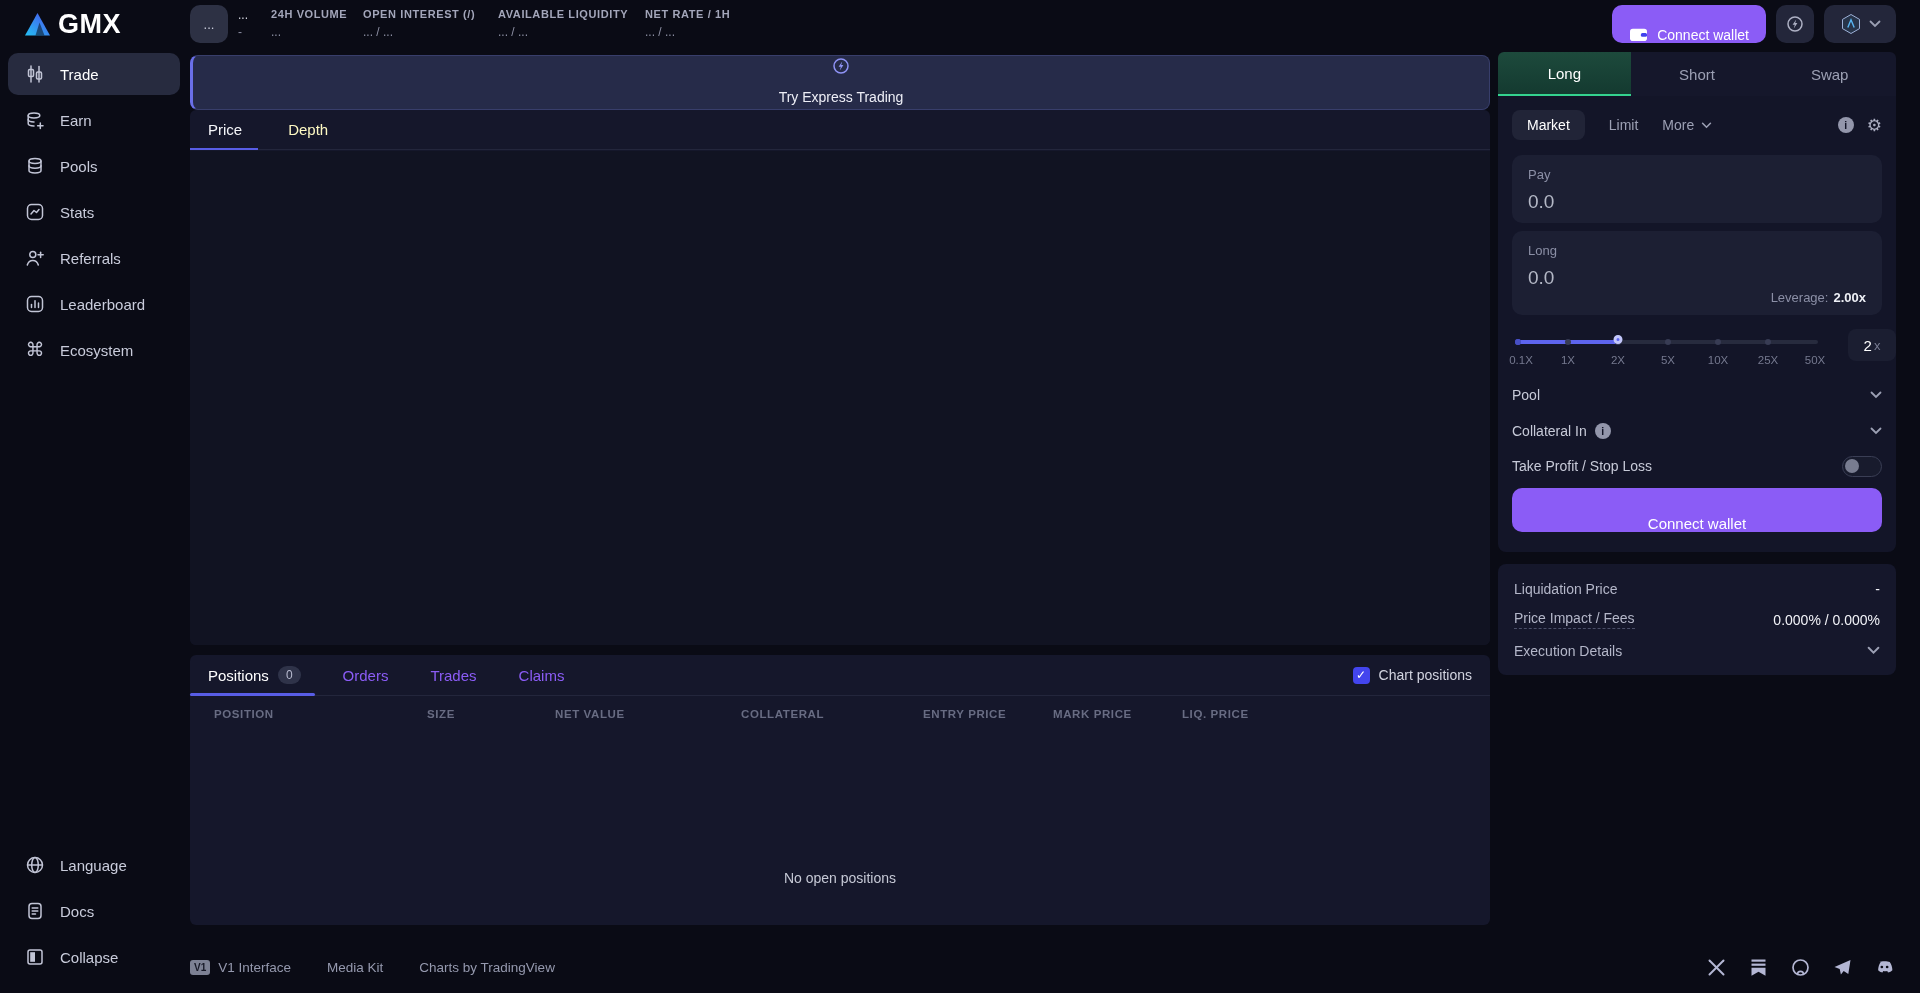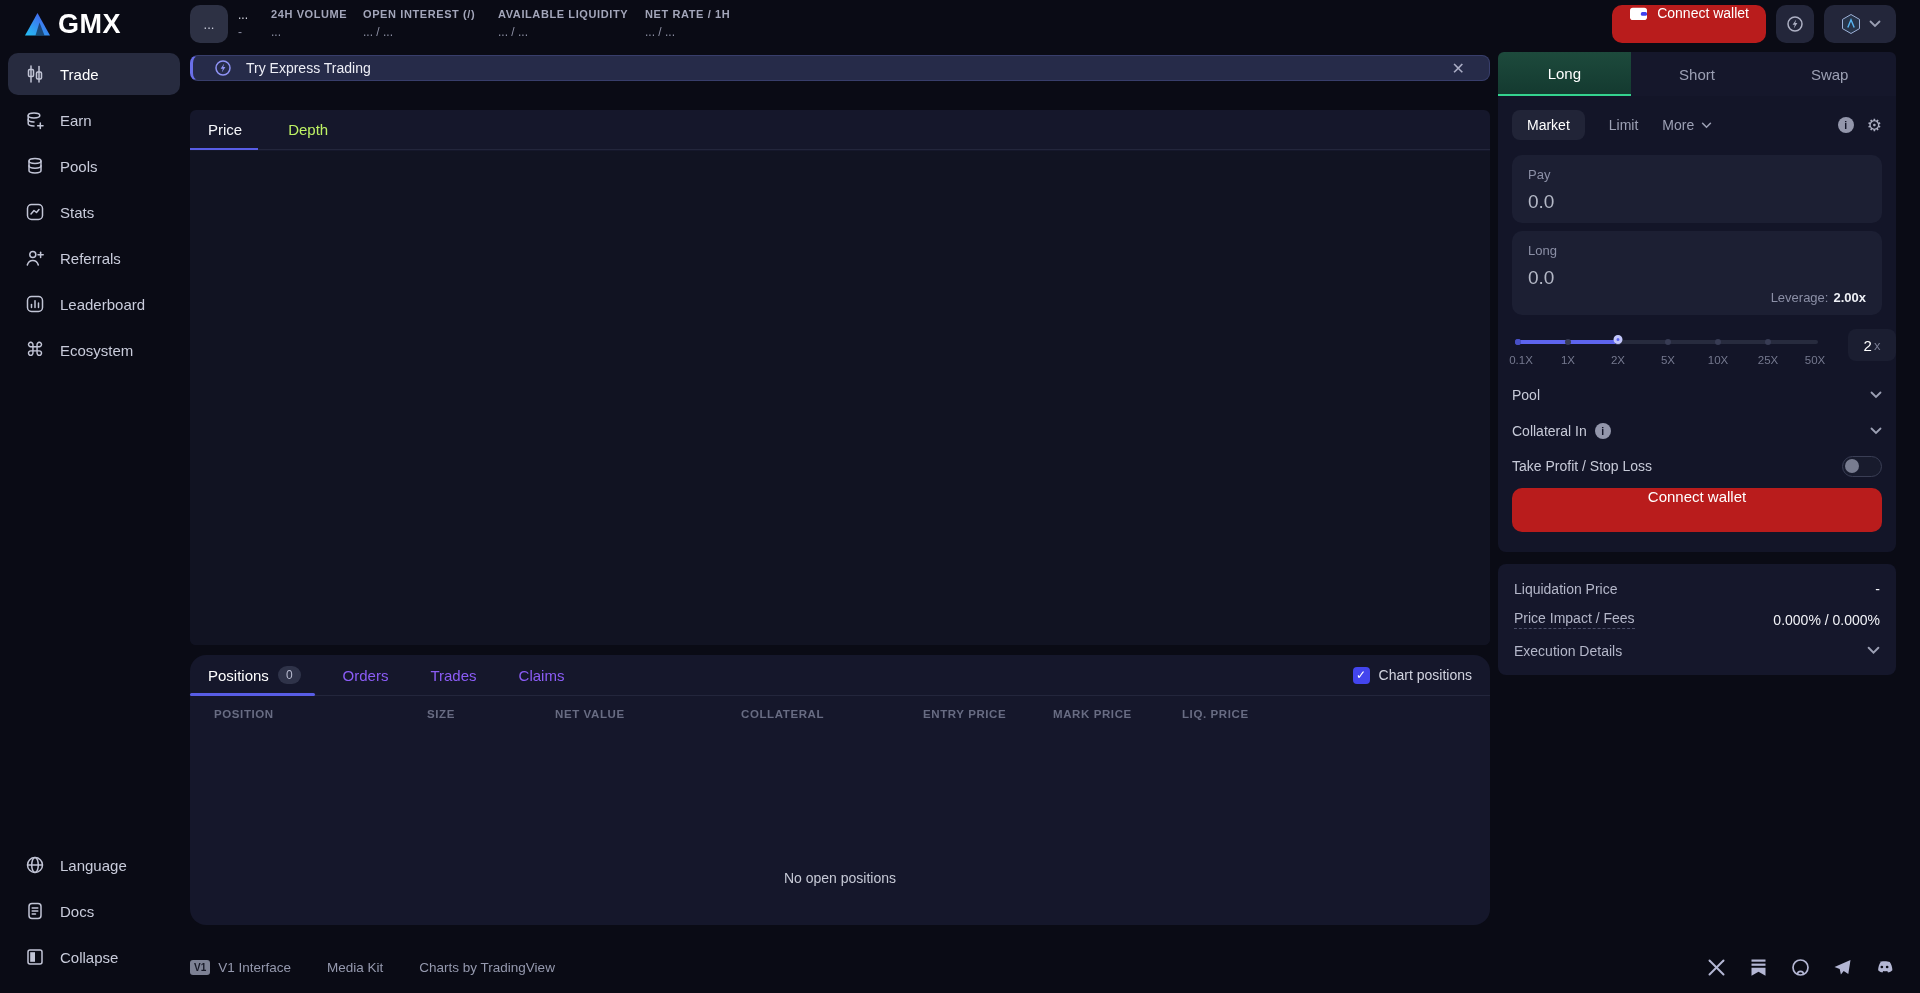--- a/index.html
+++ b/index.html
@@ -30,51 +30,51 @@
                 color:#c8cbd9; font-size:13px; cursor:pointer; }
   .price-col { position:absolute; left:52px; top:7px; font-size:12px; color:#d6d8e2; line-height:17px; }
   .price-col .sub { color:#8d90a4; }
   .stats-wrap { position:absolute; left:0; top:0; height:48px; width:700px; }
   .stat { position:absolute; top:8px; }
   .stat:nth-child(1){ left:85px; } .stat:nth-child(2){ left:177px; }
   .stat:nth-child(3){ left:312px; } .stat:nth-child(4){ left:459px; }
   .stat .lab { font-size:11px; letter-spacing:.6px; color:#a3a6ba; font-weight:700; }
   .stat .val { font-size:12px; color:#8d90a4; margin-top:5px; }
   .top-actions { position:absolute; right:24px; top:5px; display:flex; gap:10px; height:38px; }
-  .btn-blue { background:#b91c1c; color:#fff; border:none; border-radius:10px; font-size:14px;
-              font-weight:500; display:flex; align-items:flex-start; gap:9px; padding:0 17px;
+  .btn-blue { background:#8b5cf6; color:#fff; border:none; border-radius:10px; font-size:14px;
+              font-weight:500; display:flex; align-items:flex-end; gap:9px; padding:0 17px;
               cursor:pointer; font-family:"Liberation Sans",sans-serif; }
   .sq-btn { width:38px; background:#23263a; border-radius:10px; display:flex; align-items:center;
             justify-content:center; color:#aeb1c4; cursor:pointer; }
   .net-btn { width:72px; background:#23263a; border-radius:10px; display:flex; align-items:center;
              justify-content:center; gap:7px; color:#9ca0b4; cursor:pointer; }
 
   
-  .banner { position:absolute; left:190px; top:55px; width:1300px; height:26px; background:#262b49;
+  .banner { position:absolute; left:190px; top:55px; width:1300px; height:55px; background:#262b49;
             border:1px solid #383e6b; border-left:3px solid #6a6fe8; border-radius:8px;
-            display:flex; align-items:center; padding:0 20px; gap:13px; cursor:pointer; }
+            display:flex; align-items:center; padding:0 4px; gap:13px; cursor:pointer;flex-direction:column; }
   .banner-text { font-size:14px; color:#edeef6; }
   .banner-close { margin-left:auto; color:#a9acc4; font-size:16px; cursor:pointer; padding:4px; }
 
   
   .chart-card { position:absolute; left:190px; top:110px; width:1300px; height:535px;
                 background:#15172b; border-radius:6px; }
   .chart-tabs { height:40px; border-bottom:1px solid #23263c; display:flex; align-items:center;
                 padding:0 18px; gap:46px; position:relative; }
   .ctab { position:relative; height:100%; display:flex; align-items:center; font-size:15px;
-          color:#bef264; cursor:pointer; }
+          color:#fef9c3; cursor:pointer; }
   .ctab.active { color:#f5f6fa; }
   .ctab.active::after { content:""; position:absolute; left:-18px; right:-16px; bottom:-1px;
                         height:2px; background:#585de6; }
   .chart-body { position:absolute; left:0; right:0; top:41px; bottom:0; background:#111322;
                 border-radius:0 0 6px 6px; }
 
   
   .positions-card { position:absolute; left:190px; top:655px; width:1300px; height:270px;
-                    background:#15172b; border-radius:16px; }
+                    background:#15172b; border-radius:6px; }
   .pos-tabs { height:41px; border-bottom:1px solid #23263c; display:flex; align-items:center;
               padding:0 18px; gap:42px; }
   .ptab2 { position:relative; height:100%; display:flex; align-items:center; gap:9px;
            font-size:15px; color:#8b5cf6; cursor:pointer; }
   .ptab2.active { color:#ffffff; }
   .ptab2.active::after { content:""; position:absolute; left:-18px; right:-14px; bottom:-1px;
                          height:3px; background:#585de6; border-radius:2px; }
   .count-badge { background:#2f3349; color:#b9bcd0; border-radius:10px; font-size:12px;
                  padding:2px 8px; }
   .chartpos { margin-left:auto; display:flex; align-items:center; gap:9px; cursor:pointer; }

